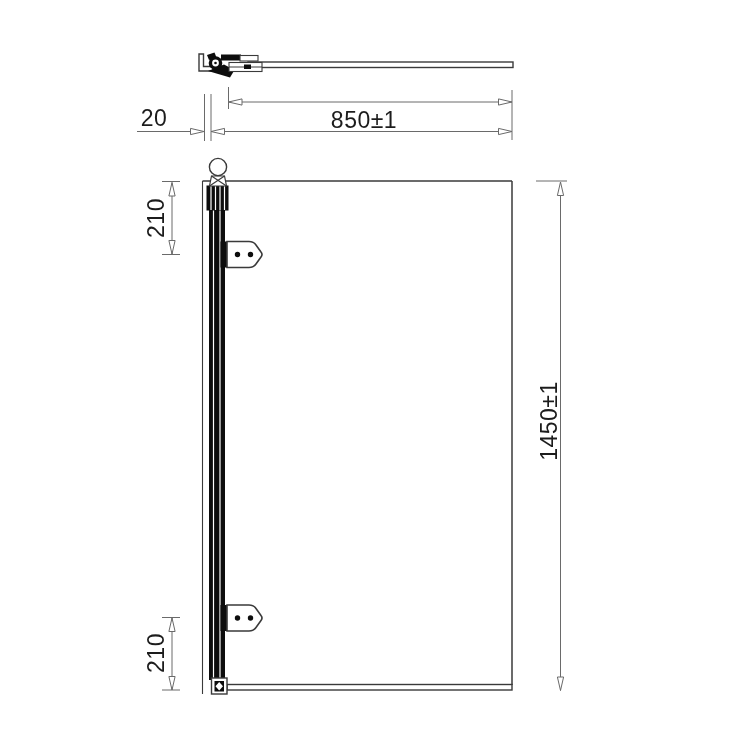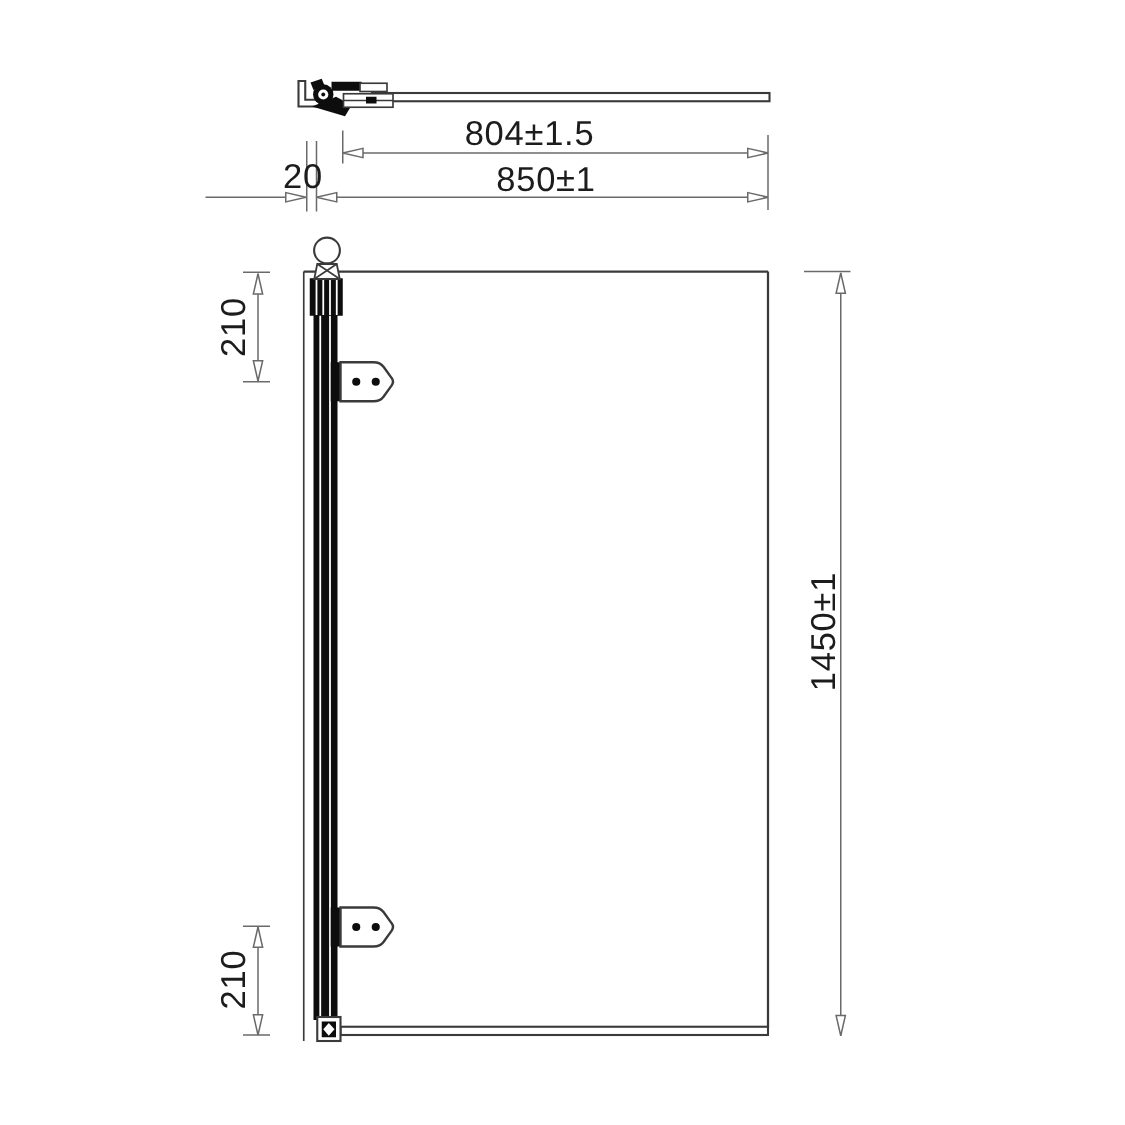--- a/index.html
+++ b/index.html
@@ -138,20 +138,19 @@
 
       <g>
         <line x1="536" y1="181" x2="567" y2="181" class="dm"></line>
         <line x1="560.5" y1="182" x2="560.5" y2="690.5" class="dm"></line>
         <polygon points="560.5,182 557.4,195.5 563.6,195.5" class="ar"></polygon>
         <polygon points="560.5,690.5 557.4,677 563.6,677" class="ar"></polygon>
       </g>
     </g>
   </svg>
 
-  <div class="dim-text" style="left:353px;top:89px;">804±1.5</div>
   <div class="dim-text" style="left:364px;top:120px;">850±1</div>
-  <div class="dim-text" style="left:154px;top:118px;margin-left:48px;">20</div>
+  <div class="dim-text" style="left:154px;top:118px;">20</div>
   <div class="dim-text vert" style="left:156px;top:218px;">210</div>
   <div class="dim-text vert" style="left:156px;top:653px;">210</div>
   <div class="dim-text vert" style="left:549px;top:421px;">1450±1</div>
 
 </div>
 
 </body></html>

